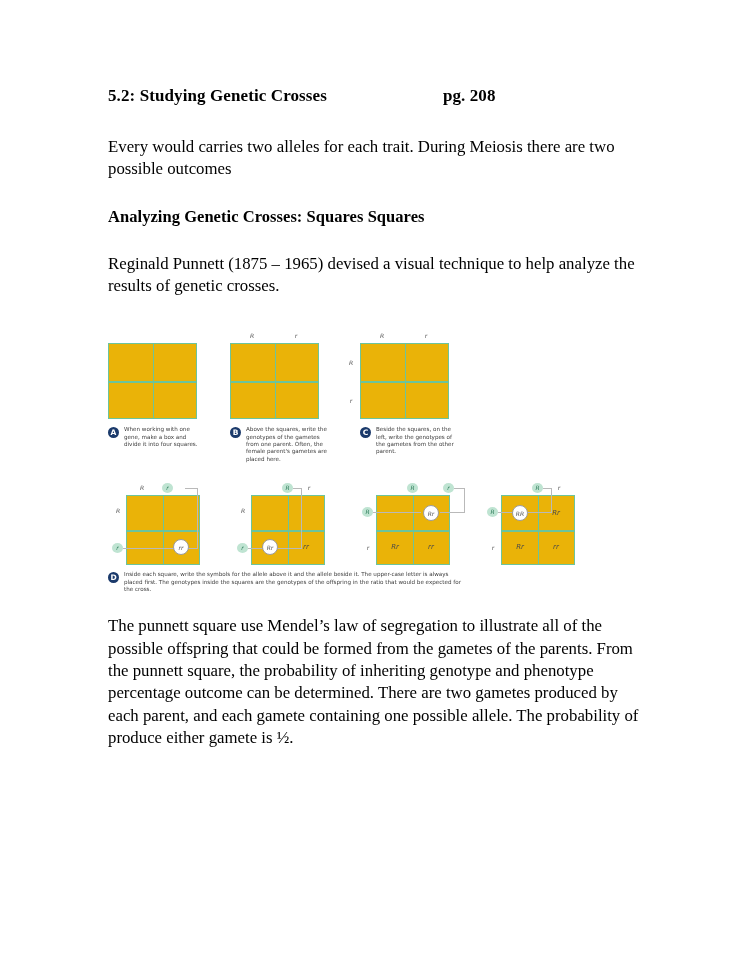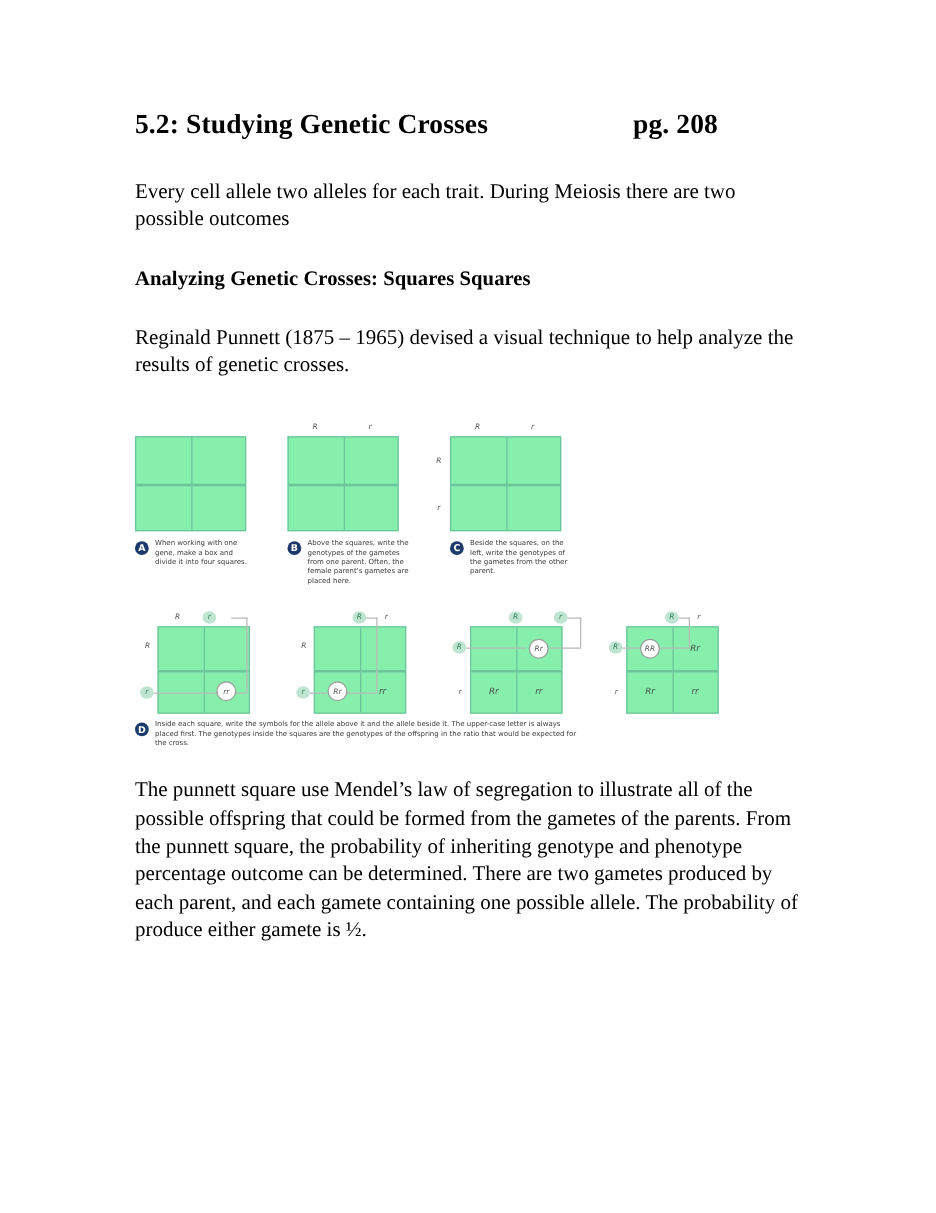--- a/index.html
+++ b/index.html
@@ -27,21 +27,21 @@
     left: 108px;
     top: 86px;
     width: 534px;
   }
 
   
   .head-row {
     display: flex;
     align-items: baseline;
     font-weight: bold;
-    font-size: 22px;
+    font-size: 17px;
     letter-spacing: 0.1px;
     margin: 0 0 30px 0;
   }
   .head-title { white-space: pre; }
   .head-page { margin-left: 116px; white-space: pre; }
 
   p.body-text {
     font-size: 16.8px;
     line-height: 1.33;
     margin: 0 0 26px 0;
@@ -61,21 +61,21 @@
     height: 270px;
     margin: 4px 0 22px 0;
     font-family: "DejaVu Sans", sans-serif;
   }
   .panel { position: absolute; }
 
   .grid {
     position: relative;
     box-sizing: border-box;
     border: 1.4px solid #6cc49c;
-    background: #86efac;
+    background: #eab308;
   }
   .grid::before, .grid::after {
     content: "";
     position: absolute;
     background: #6cc49c;
   }
   .grid::before { left: 50%; top: 0; width: 1.3px; height: 100%; }
   .grid::after  { top: 50%; left: 0; height: 1.4px; width: 100%; }
 
   .cell {
@@ -152,21 +152,21 @@
 <body>
 
 <div class="page">
   <div class="content">
 
     <div class="head-row">
       <span class="head-title">5.2: Studying Genetic Crosses</span>
       <span class="head-page">pg. 208</span>
     </div>
 
-    <p class="body-text">Every cell allele two alleles for each trait. During Meiosis there are two possible outcomes</p>
+    <p class="body-text">Every would carries two alleles for each trait. During Meiosis there are two possible outcomes</p>
 
     <h2 class="sub-head">Analyzing Genetic Crosses: Squares Squares</h2>
 
     <p class="body-text">Reginald Punnett (1875 – 1965) devised a visual technique to help analyze the results of genetic crosses.</p>
 
     <div class="figure">
 
       <div class="panel" style="left:0px; top:20px;">
         <div class="grid" style="width:89px;height:76px;">
           <div class="cell tl" style="font-size:8px;"></div>

